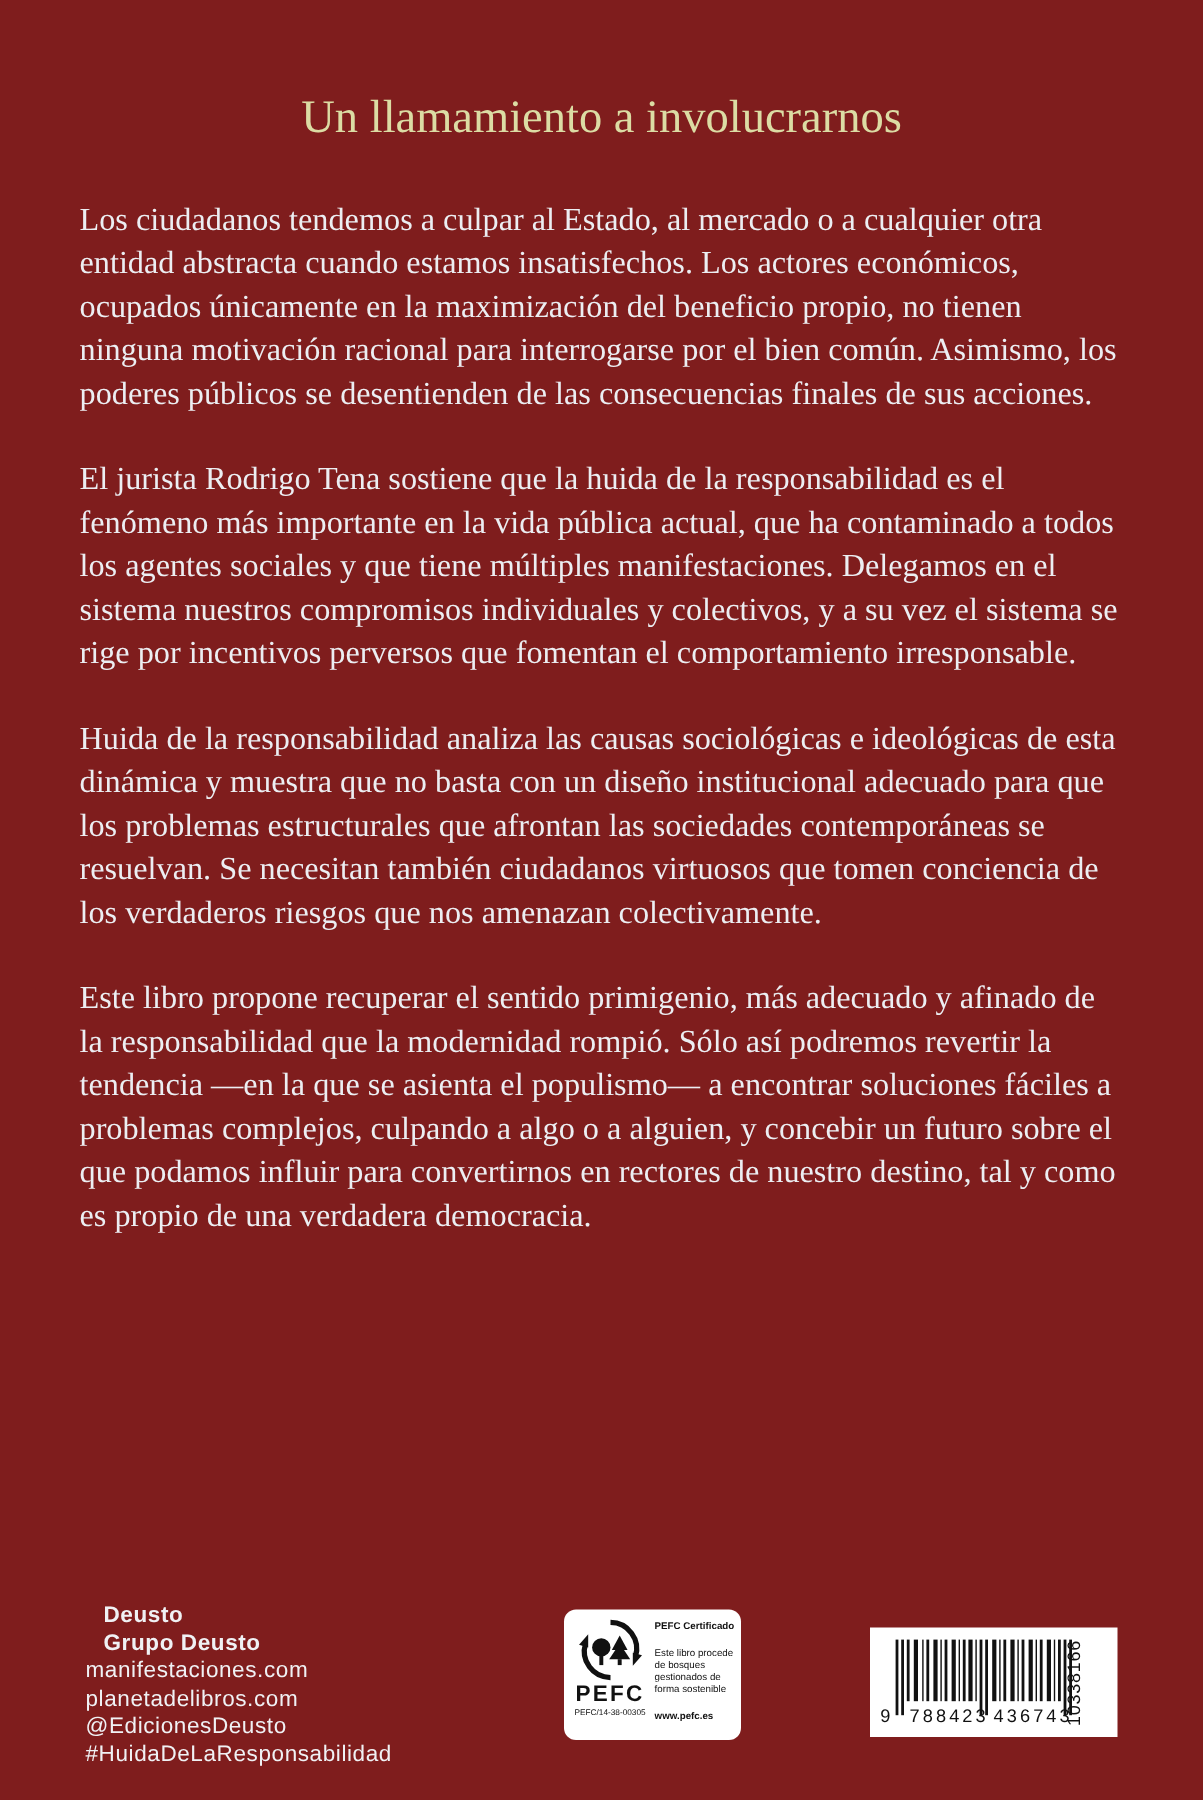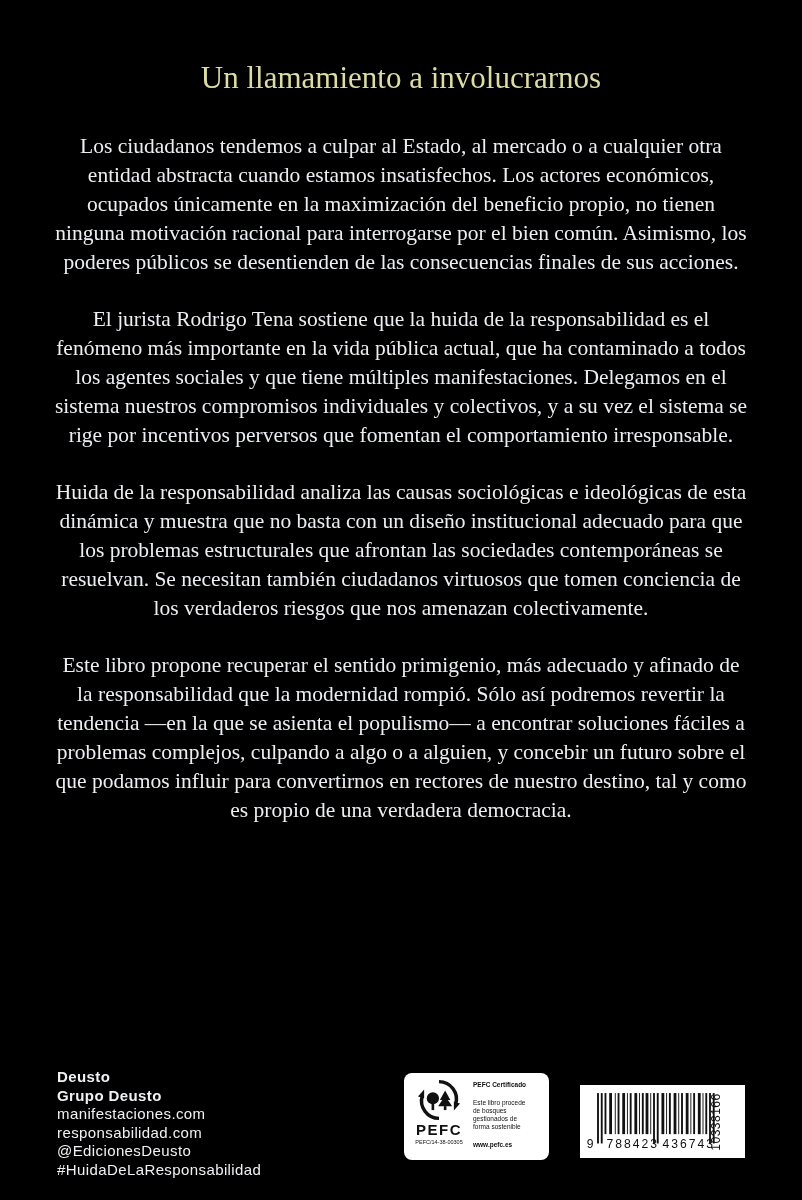--- a/index.html
+++ b/index.html
@@ -4,65 +4,65 @@
 <style>
   html, body { margin: 0; padding: 0; }
   body {
     background: #08081f;
     font-family: "Liberation Serif", serif;
   }
   .page {
     position: relative;
     width: 802px;
     height: 1200px;
-    background: #000000;
+    background: #7f1d1d;
     overflow: hidden;
     margin: 0 auto;
   }
   
   .headline {
     padding-top: 50px;
     text-align: center;
     color: #dcdca4;
     font-size: 31px;
     line-height: 56px;
     font-weight: 400;
   }
   
   .body-copy {
     width: 696px;
     margin: 26px auto 1px auto;
-    text-align: center;
+    text-align: left;
     color: #eceef2;
   }
   .body-copy p {
     margin: 0 0 28px 0;
     font-size: 21.5px;
     line-height: 29px;
     font-weight: 400;
   }
   .italic-lead { }
   
   .publisher {
     position: absolute;
     left: 57px;
     top: 1068px;
     color: #f0f1f4;
     font-family: "Liberation Sans", sans-serif;
     font-size: 15px;
     line-height: 18.5px;
     letter-spacing: 0.4px;
   }
-  .publisher .bold { font-weight: 700; }
+  .publisher .bold { font-weight: 700; margin-left: 12px; }
   
   .pefc-box {
     position: absolute;
-    left: 404px;
+    left: 376px;
     top: 1073px;
-    width: 145px;
+    width: 118px;
     height: 87px;
     background: #ffffff;
     border-radius: 8px;
     box-sizing: border-box;
     padding: 6px 6px 4px 7px;
     display: flex;
     color: #111111;
     font-family: "Liberation Sans", sans-serif;
   }
   .pefc-left {
@@ -133,21 +133,21 @@
     <p><span>Los ciudadanos tendemos a culpar al Estado, al mercado o a cualquier otra entidad abstracta cuando estamos insatisfechos. Los actores económicos, ocupados únicamente en la maximización del beneficio propio, no tienen ninguna motivación racional para interrogarse por el bien común. Asimismo, los poderes públicos se desentienden de las consecuencias finales de sus acciones.</span></p>
     <p><span>El jurista Rodrigo Tena sostiene que la huida de la responsabilidad es el fenómeno más importante en la vida pública actual, que ha contaminado a todos los agentes sociales y que tiene múltiples manifestaciones. Delegamos en el sistema nuestros compromisos individuales y colectivos, y a su vez el sistema se rige por incentivos perversos que fomentan el comportamiento irresponsable.</span></p>
     <p><span class="italic-lead">Huida de la responsabilidad</span><span> analiza las causas sociológicas e ideológicas de esta dinámica y muestra que no basta con un diseño institucional adecuado para que los problemas estructurales que afrontan las sociedades contemporáneas se resuelvan. Se necesitan también ciudadanos virtuosos que tomen conciencia de los verdaderos riesgos que nos amenazan colectivamente.</span></p>
     <p><span>Este libro propone recuperar el sentido primigenio, más adecuado y afinado de la responsabilidad que la modernidad rompió. Sólo así podremos revertir la tendencia —en la que se asienta el populismo— a encontrar soluciones fáciles a problemas complejos, culpando a algo o a alguien, y concebir un futuro sobre el que podamos influir para convertirnos en rectores de nuestro destino, tal y como es propio de una verdadera democracia.</span></p>
   </div>
 
   <div class="publisher">
     <div class="bold">Deusto</div>
     <div class="bold">Grupo Deusto</div>
     <div>manifestaciones.com</div>
-    <div>responsabilidad.com</div>
+    <div>planetadelibros.com</div>
     <div>@EdicionesDeusto</div>
     <div>#HuidaDeLaResponsabilidad</div>
   </div>
 
   <div class="pefc-box">
     <div class="pefc-left">
       <span>
         <svg width="44" height="42" viewBox="0 0 100 96">
 
           <path d="M 50 6 A 40 40 0 0 1 88 58" fill="none" stroke="#111111" stroke-width="8"></path>

